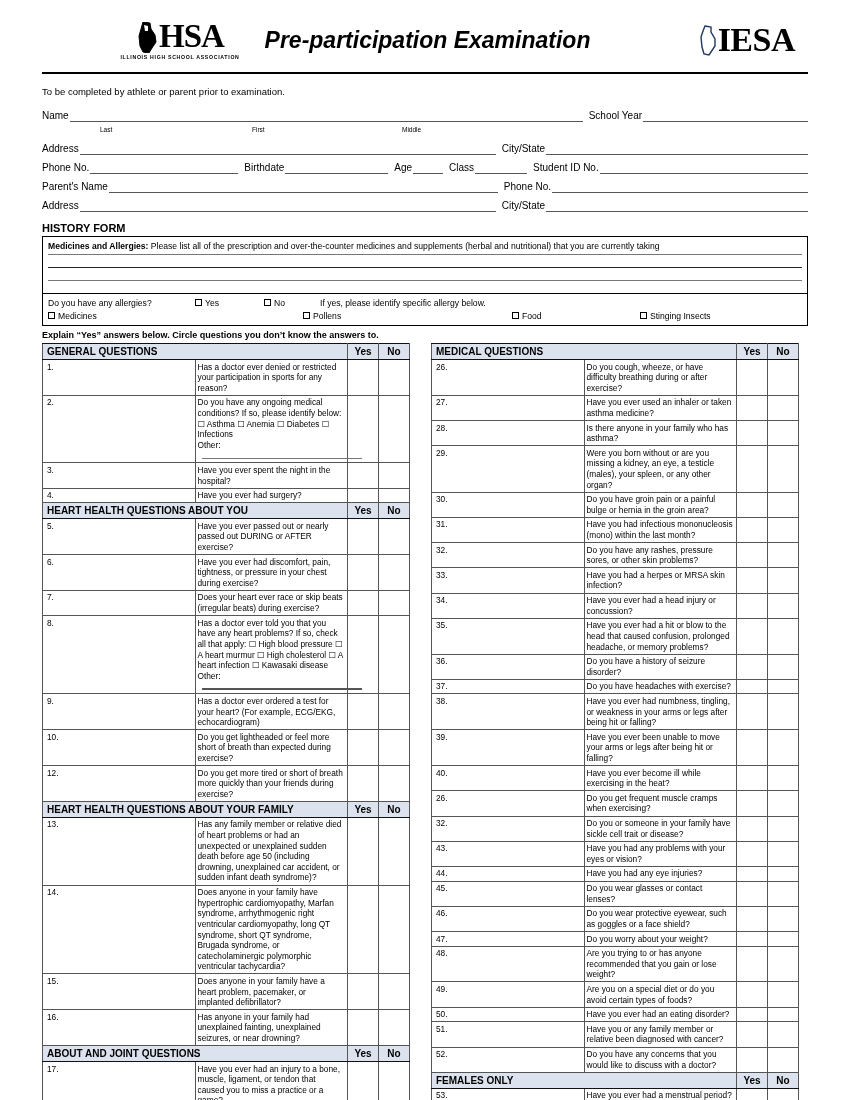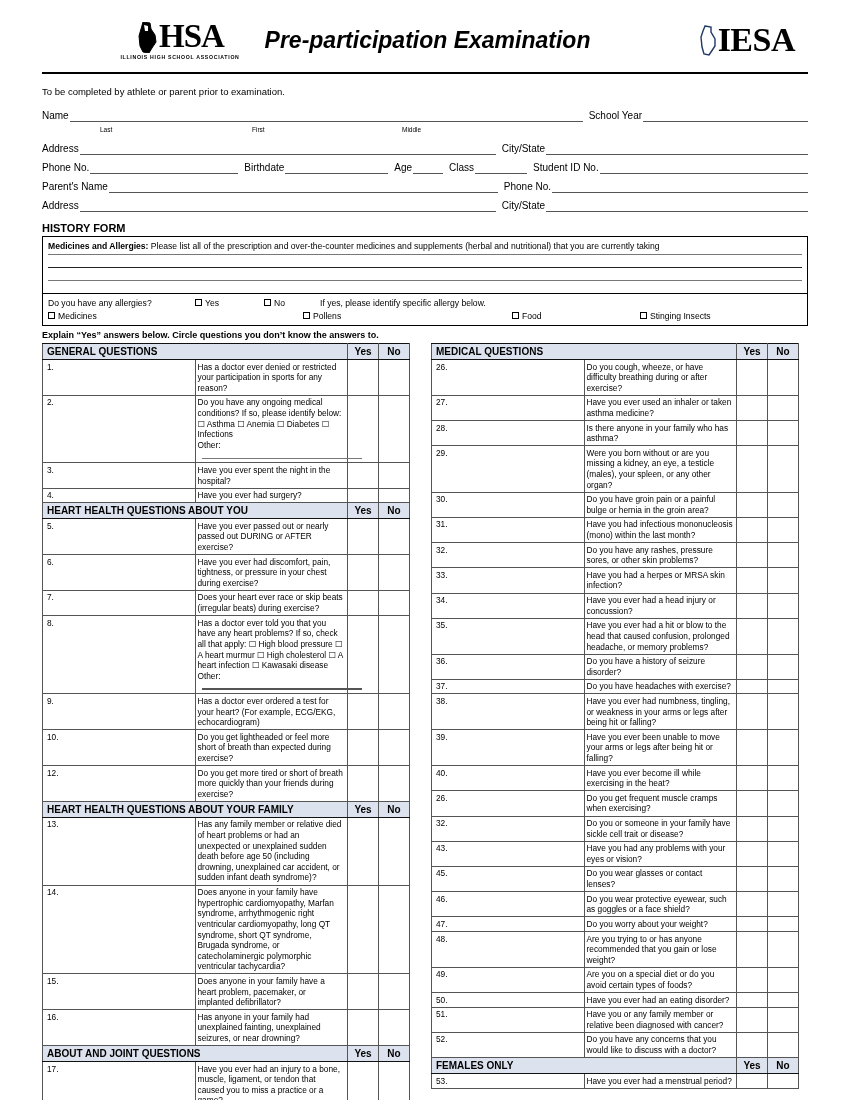--- a/index.html
+++ b/index.html
@@ -555,20 +555,26 @@
               <td class="c-yes"></td>
               <td class="c-no"></td>
             </tr>
             <tr>
               <td class="c-num">43.</td>
               <td class="c-txt"><span>Have you had any problems with your eyes or vision?</span></td>
               <td class="c-yes"></td>
               <td class="c-no"></td>
             </tr>
             <tr>
+              <td class="c-num">44.</td>
+              <td class="c-txt"><span>Have you had any eye injuries?</span></td>
+              <td class="c-yes"></td>
+              <td class="c-no"></td>
+            </tr>
+            <tr>
               <td class="c-num">45.</td>
               <td class="c-txt"><span>Do you wear glasses or contact lenses?</span></td>
               <td class="c-yes"></td>
               <td class="c-no"></td>
             </tr>
             <tr>
               <td class="c-num">46.</td>
               <td class="c-txt"><span>Do you wear protective eyewear, such as goggles or a face shield?</span></td>
               <td class="c-yes"></td>
               <td class="c-no"></td>

